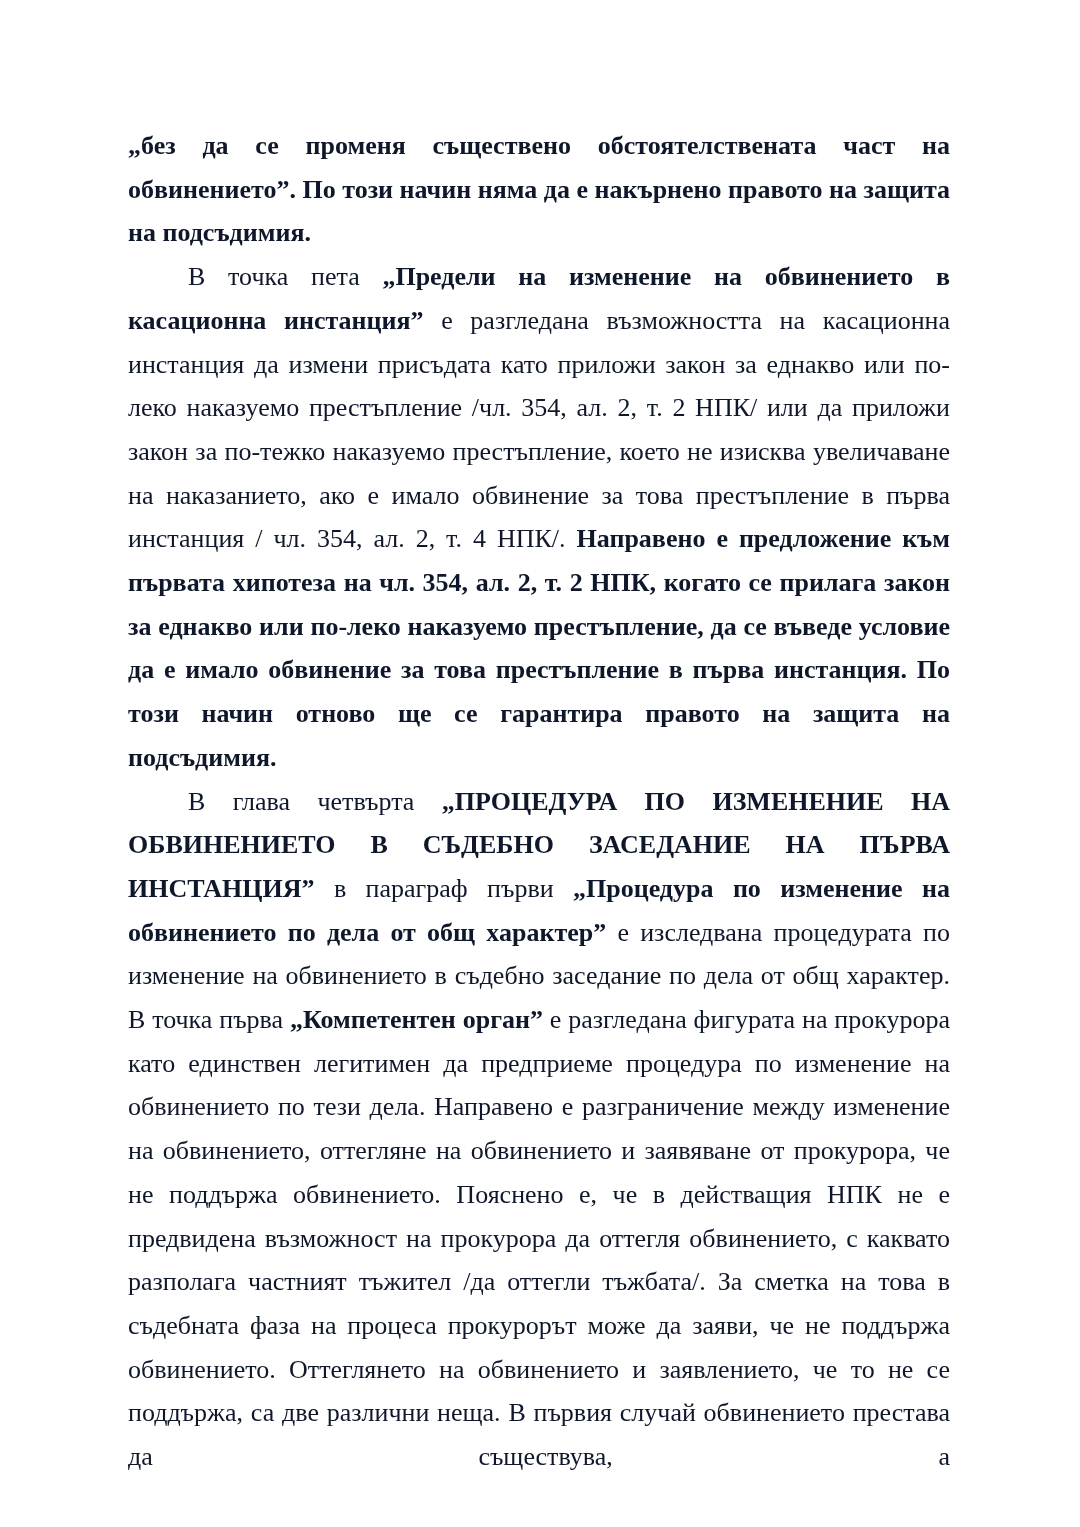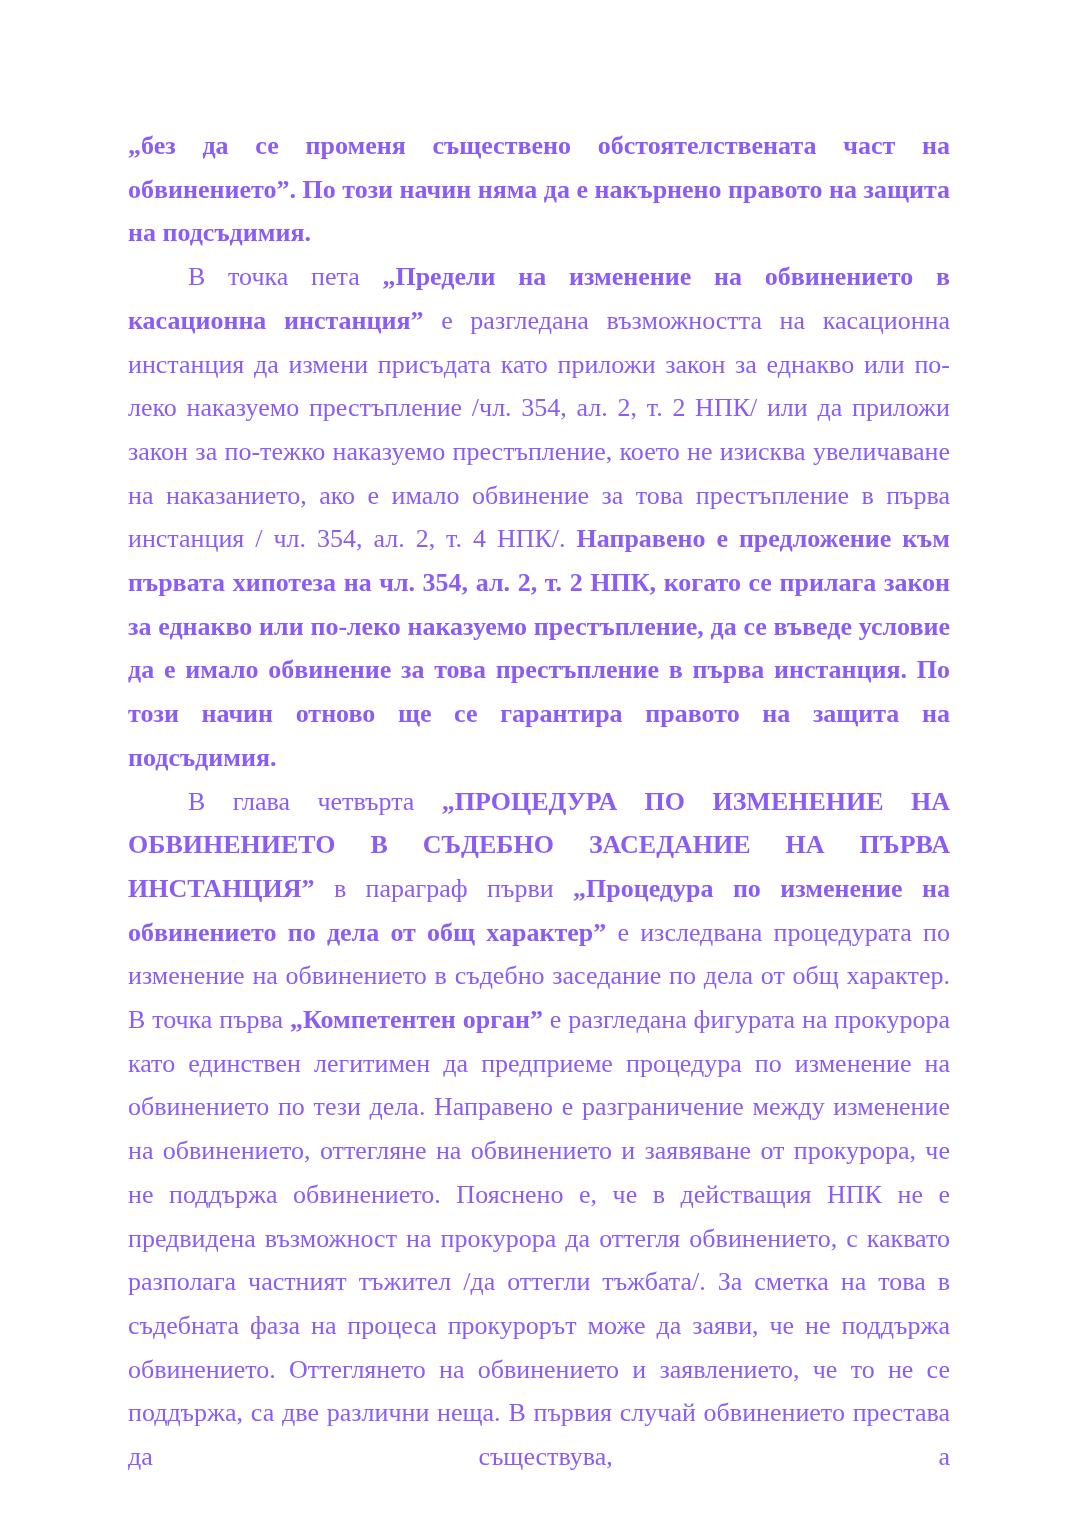--- a/index.html
+++ b/index.html
@@ -18,21 +18,21 @@
     overflow: hidden;
   }
   .textblock {
     position: absolute;
     left: 128px;
     top: 124px;
     width: 822px;
     font-family: "Liberation Serif", "DejaVu Serif", serif;
     font-size: 26px;
     line-height: 43.7px;
-    color: #8b5cf6;
+    color: #0f172a;
     text-align: justify;
   }
   .textblock p {
     margin: 0;
     padding: 0;
   }
   .textblock p.indent {
     text-indent: 60px;
   }
   .textblock p.justify-last {

